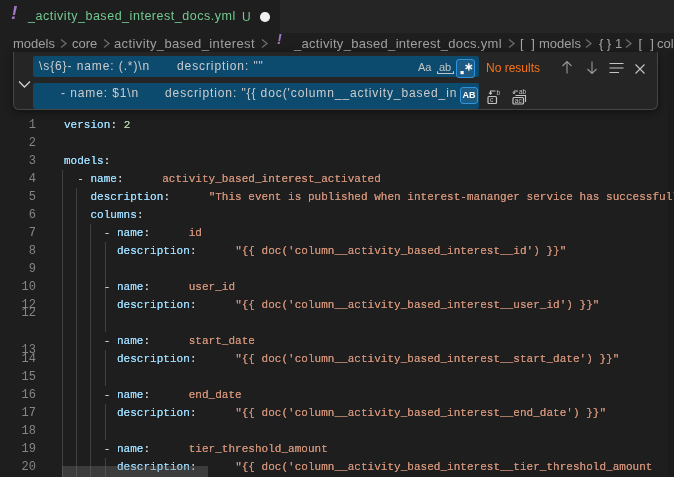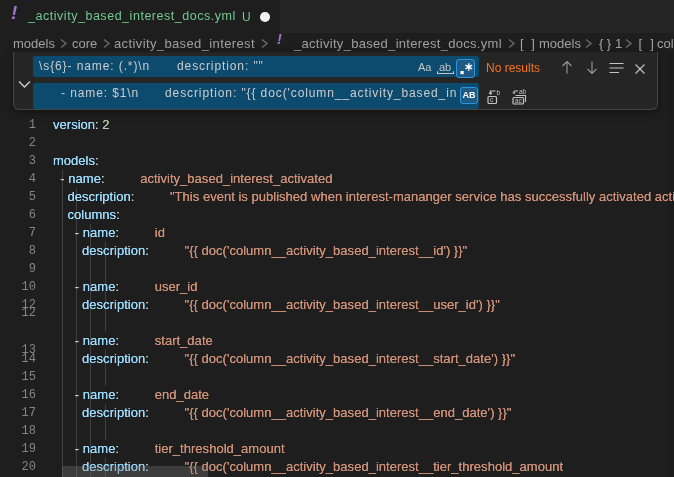--- a/index.html
+++ b/index.html
@@ -4,22 +4,22 @@
 <style>
   html,body{margin:0;padding:0;background:#1e1e1e;}
   #root{will-change:transform;transform:translateZ(0);backface-visibility:hidden;position:relative;width:674px;height:477px;background:#1e1e1e;overflow:hidden;
         font-family:"Liberation Sans",sans-serif;}
   .abs{position:absolute;}
   
   #tabbar{left:0;top:0;width:674px;height:33px;background:#252526;}
   #tab{left:0;top:0;width:280px;height:33px;background:#1e1e1e;}
   .seti-yml{color:#a074c4;font-style:italic;font-weight:700;}
   
-  .cl{position:absolute;left:53px;height:18px;line-height:18px;white-space:pre;text-shadow:0 0 0.4px currentColor;
-      font-family:Liberation Sans, sans-serif;font-size:13px;letter-spacing:0.023px;color:#cccccc;}
+  .cl{position:absolute;left:64px;height:18px;line-height:18px;white-space:pre;text-shadow:0 0 0.4px currentColor;
+      font-family:Liberation Mono, monospace;font-size:11px;letter-spacing:0.023px;color:#cccccc;}
   .ln{position:absolute;left:0;width:36px;height:18px;line-height:18px;text-align:right;
       font-family:"Liberation Mono",monospace;font-size:12px;letter-spacing:0.023px;color:#858585;}
   .k{color:#9cdcfe;}
   .s{color:#ce9178;margin-left:32px;}
   .n{color:#b5cea8;}
   .p{color:#cccccc;}
   .guide{position:absolute;width:1px;background:#404040;}
   
   #fw{left:13px;top:52px;width:645px;height:58px;background:#252526;
       border:1px solid #454545;border-top:none;box-sizing:border-box;

